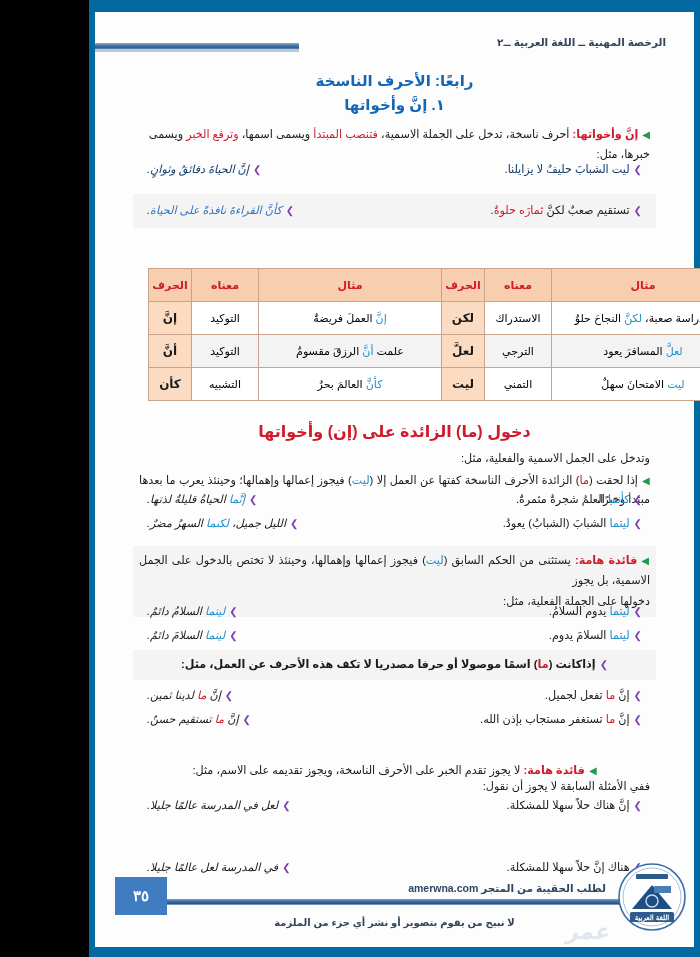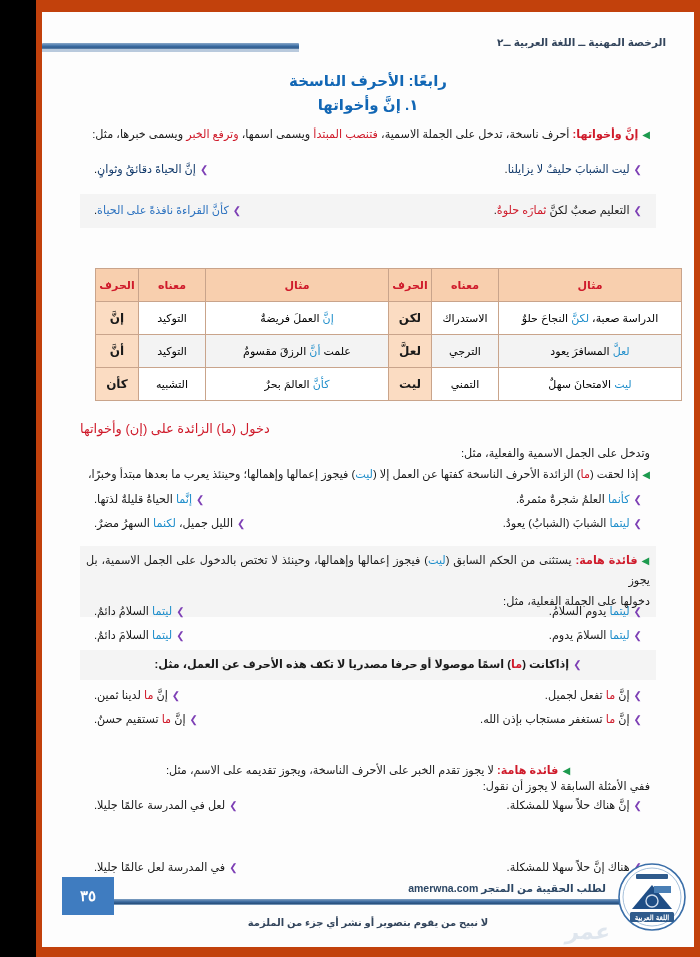--- a/index.html
+++ b/index.html
@@ -4,22 +4,22 @@
 <style>
   html,body{margin:0;padding:0;}
   body{
     width:700px;height:957px;
     background:#000;
     font-family:"Liberation Sans","DejaVu Sans",sans-serif;
     overflow:hidden;
   }
   .page{
     position:relative;
-    width:664px;height:957px;
-    background:#c2410c;
+    width:611px;height:957px;
+    background:#0369a1;
     box-sizing:border-box;
     overflow:hidden;
   }
   .page-inner{
     position:absolute;
     left:6px;right:6px;top:12px;bottom:10px;
     background:#fdfdfd;
   }
 
   
@@ -75,25 +75,25 @@
 
   
   .exrow{
     display:flex;flex-direction:row;
     justify-content:space-between;
     padding:2px 14px;
     font-size:11.2px;
   }
   .exrow .cell{flex:0 0 auto;}
   .exrow .cell.left{text-align:right;}
-  .exrow .cell.right{text-align:right;}
+  .exrow .cell.right{text-align:right;font-style:italic;}
 
   
   .sec-head{
-    text-align:left;font-size:13px;font-weight:normal;color:#cf1b2b;
+    text-align:center;font-size:16px;font-weight:bold;color:#cf1b2b;
     padding:4px 0 2px 0;
   }
 
   
   .tbl-wrap{
     position:absolute;left:60px;top:256px;width:580px;
   }
   table.nawasikh{
     border-collapse:collapse;width:580px;
     font-size:11px;table-layout:fixed;
@@ -180,21 +180,21 @@
         </div>
         <div class="cell right">
           <span class="bullet-p">❯</span><span class="navy">إنَّ الحياةَ دقائقُ وثوانٍ</span><span>.</span>
         </div>
       </div>
     </div>
 
     <div class="content band" style="top:182px;padding:5px 0;">
       <div class="exrow">
         <div class="cell left">
-          <span class="bullet-p">❯</span><span>التعليم صعبٌ لكنَّ </span><span class="red">ثمارَه حلوةٌ</span><span>.</span>
+          <span class="bullet-p">❯</span><span>تستقيم صعبٌ لكنَّ </span><span class="red">ثمارَه حلوةٌ</span><span>.</span>
         </div>
         <div class="cell right">
           <span class="bullet-p">❯</span><span class="blueex">كأنَّ القراءةَ نافذةً على الحياة</span><span>.</span>
         </div>
       </div>
     </div>
 
     <div class="content" style="top:224px;margin-top:44px;">
       <div class="para center">
         <span class="bullet-g">◀</span><span class="lead">إنَّ وأخواتها:</span><span> ستة أحرف ناسخة، هي:</span>

